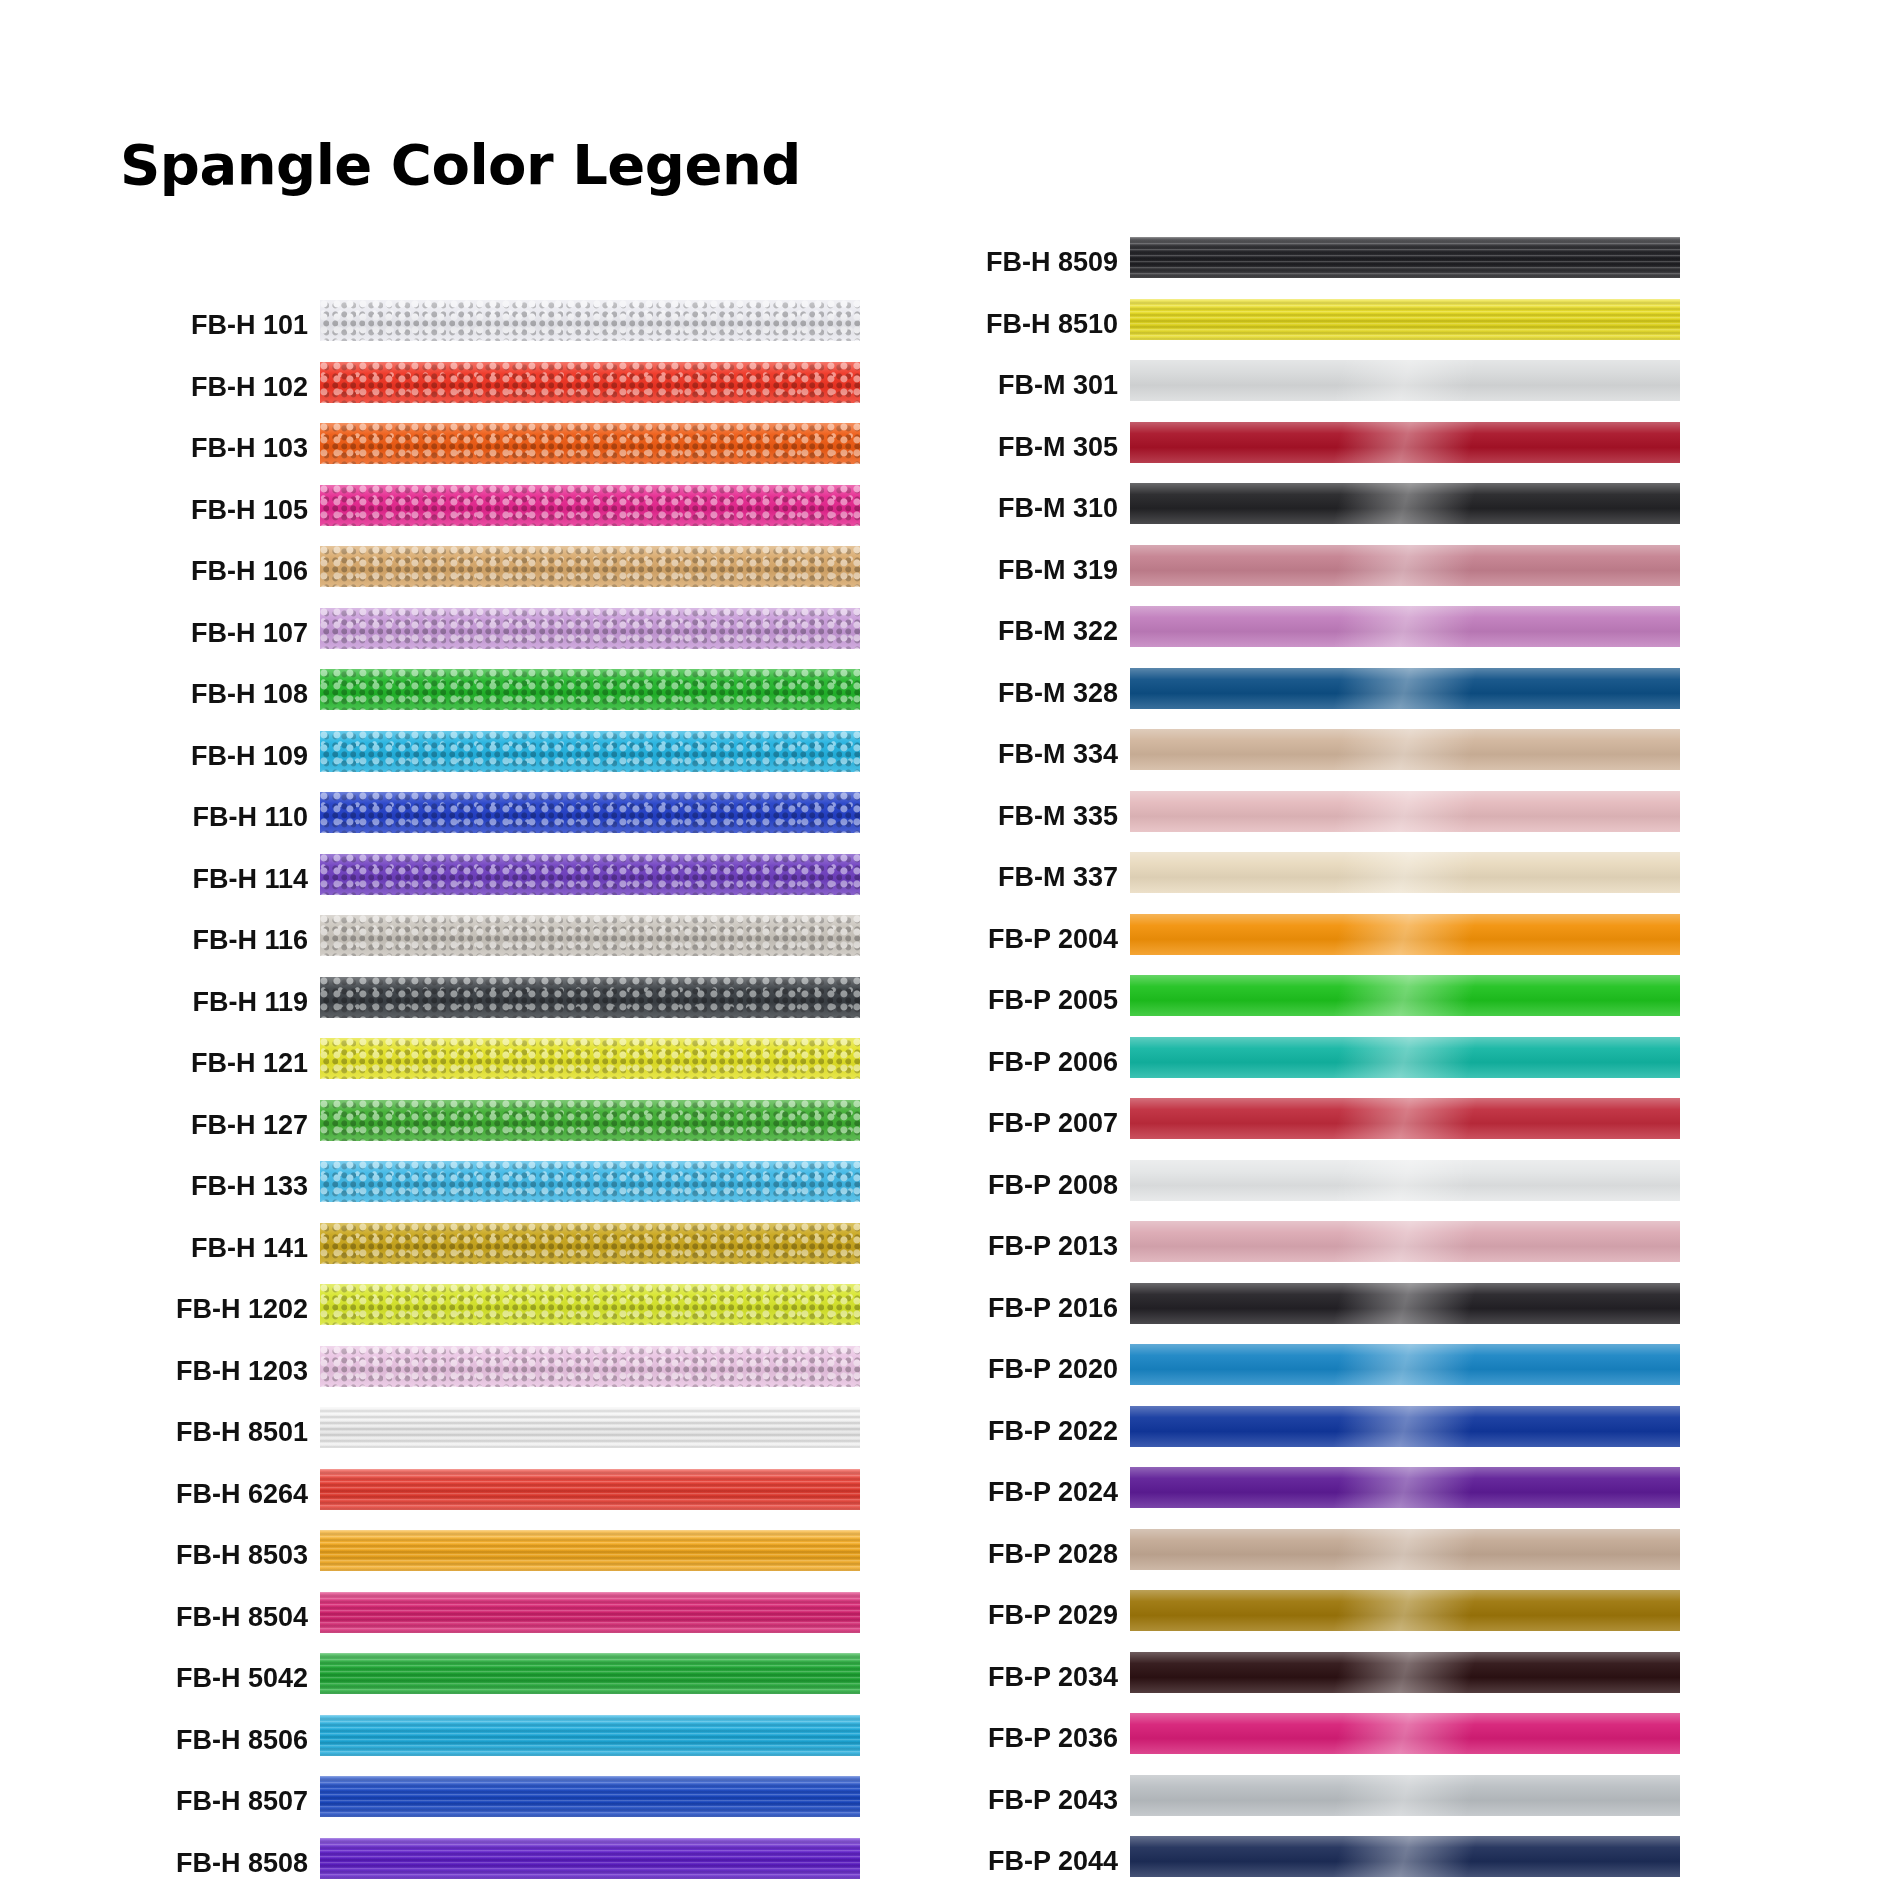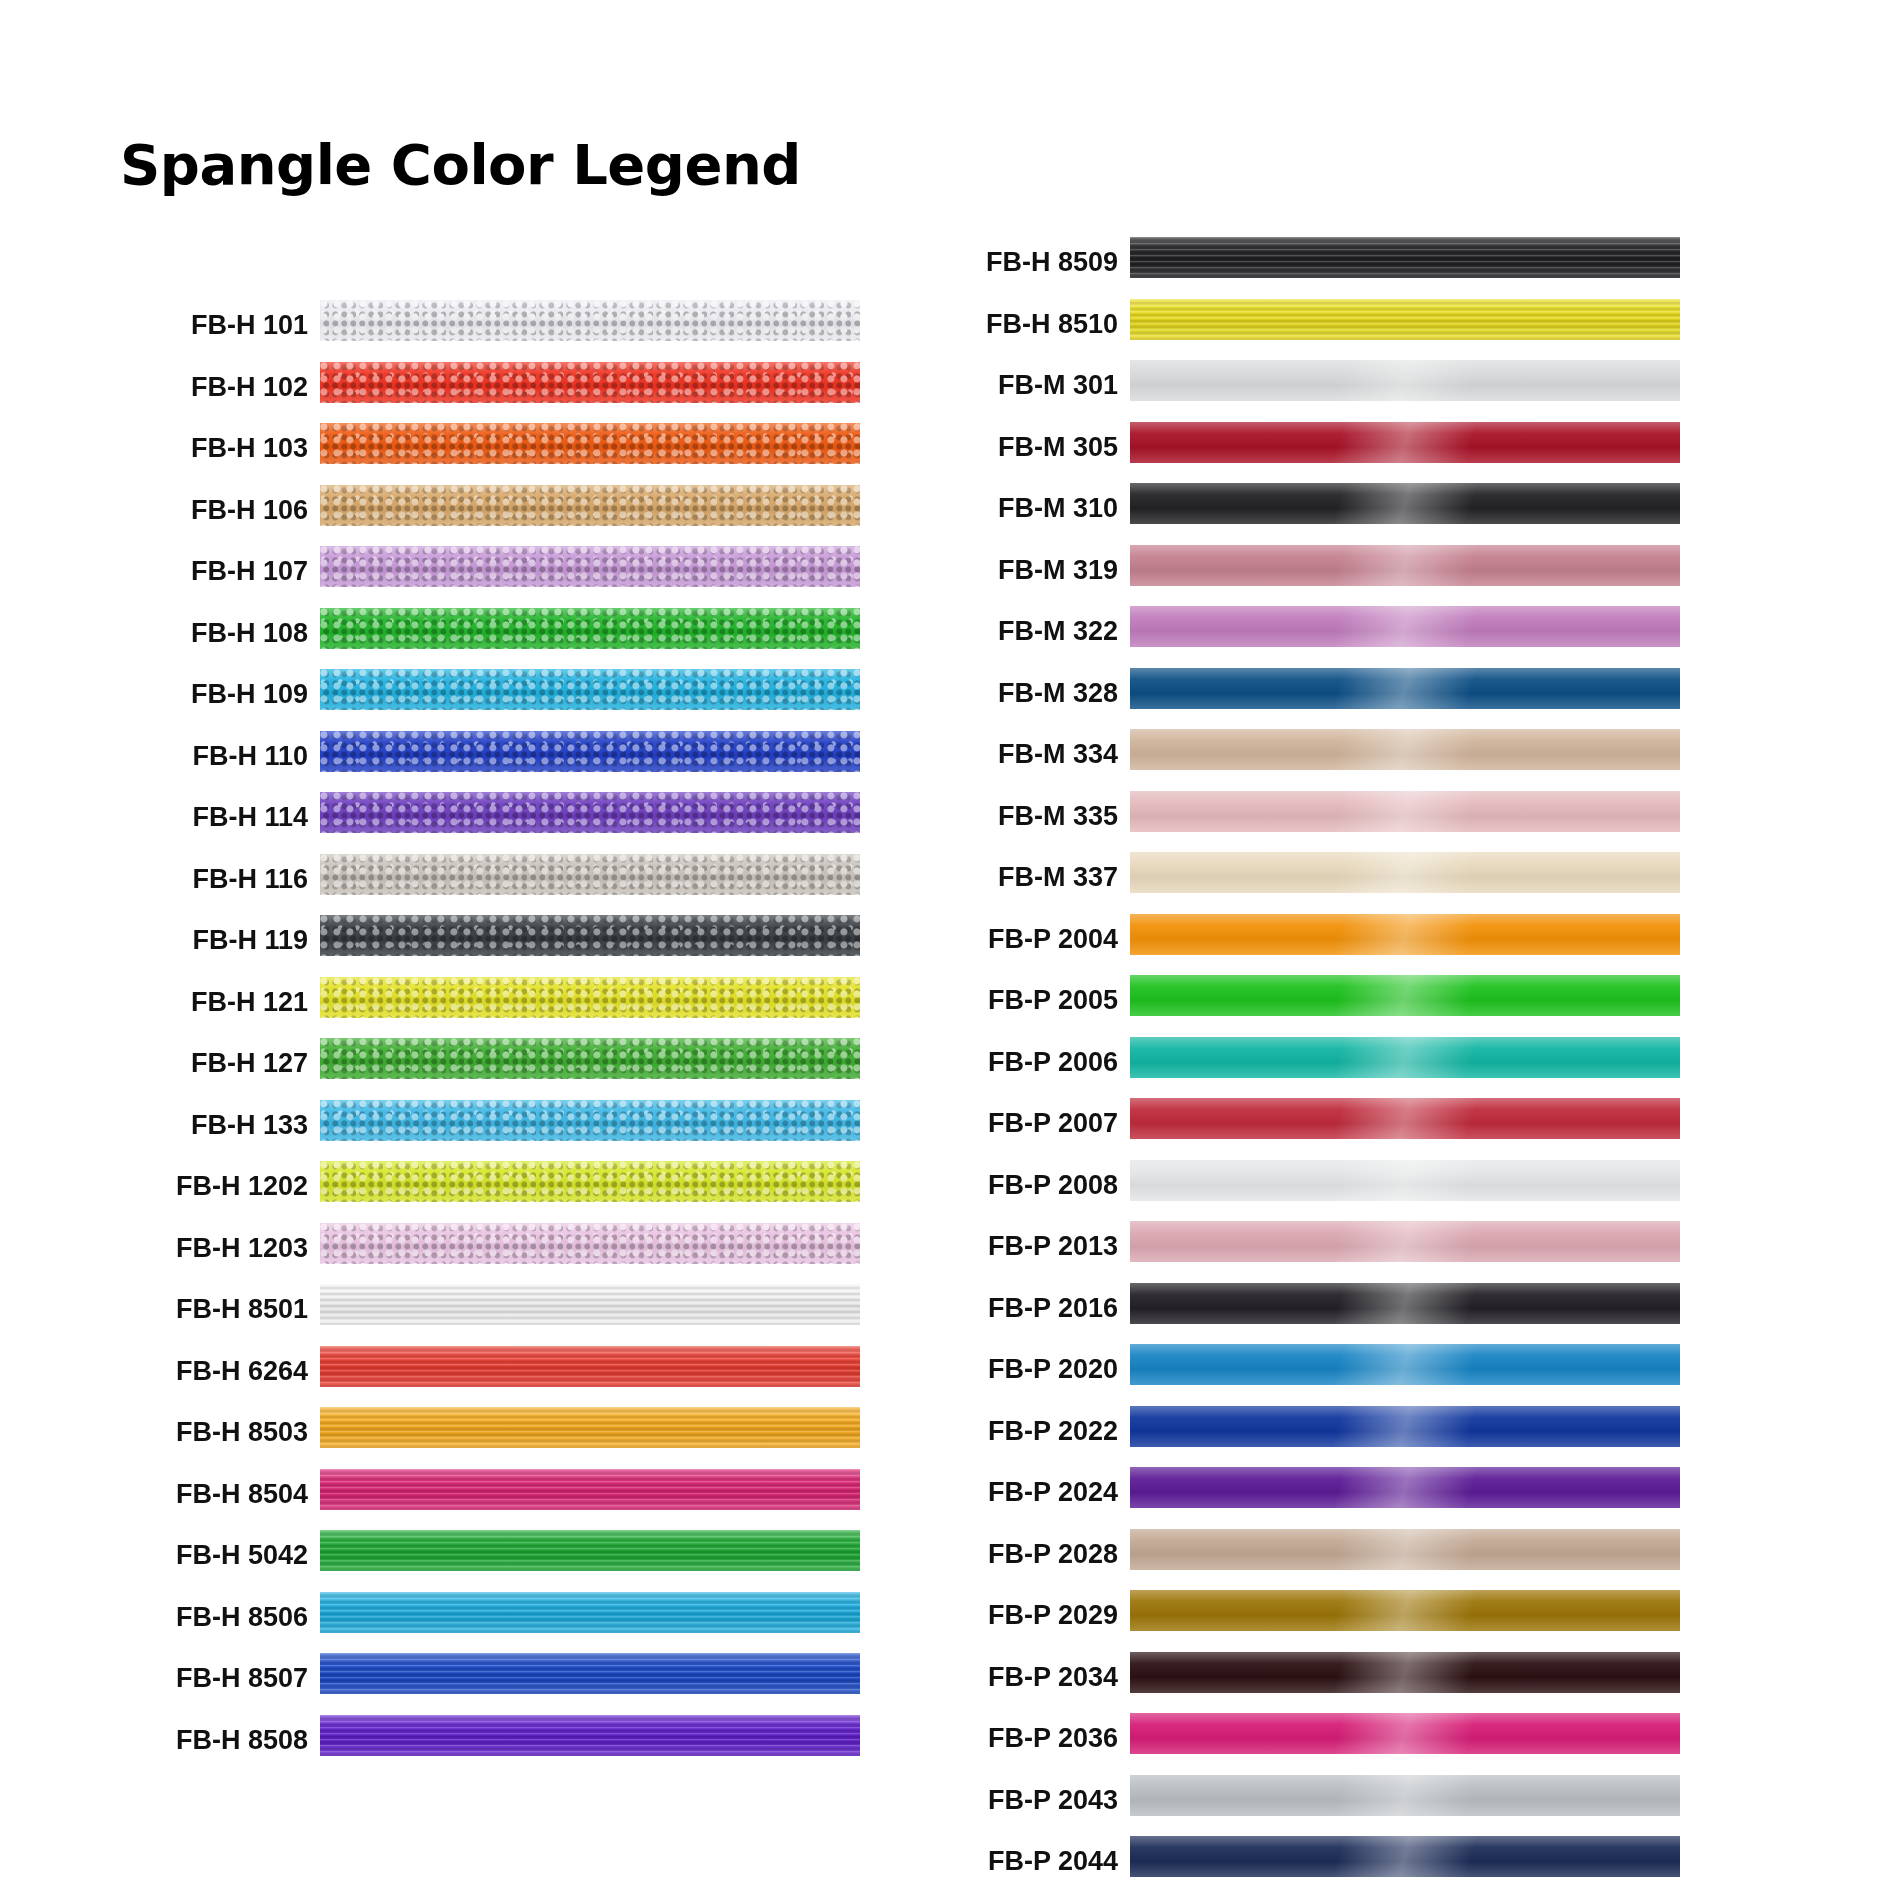--- a/index.html
+++ b/index.html
@@ -132,20 +132,27 @@
           </div>
         </div>
         <div class="row">
           <div class="label">FB-H 103</div>
           <div class="swatch" style="background: rgb(238, 90, 18);">
             <div class="glitter" style="background-image: radial-gradient(circle at 30% 30%, rgb(247, 181, 148) 0px, rgb(247, 181, 148) 3px, rgba(0, 0, 0, 0) 4px), radial-gradient(circle at 70% 60%, rgb(167, 63, 13) 0px, rgb(167, 63, 13) 2.5px, rgba(0, 0, 0, 0) 3.5px), radial-gradient(circle at 20% 75%, rgb(247, 181, 148) 0px, rgb(247, 181, 148) 2px, rgba(0, 0, 0, 0) 3px);"></div>
             <div class="gloss"></div>
           </div>
         </div>
         <div class="row">
+          <div class="label">FB-H 105</div>
+          <div class="swatch" style="background: rgb(229, 38, 142);">
+            <div class="glitter" style="background-image: radial-gradient(circle at 30% 30%, rgb(243, 157, 204) 0px, rgb(243, 157, 204) 3px, rgba(0, 0, 0, 0) 4px), radial-gradient(circle at 70% 60%, rgb(160, 27, 99) 0px, rgb(160, 27, 99) 2.5px, rgba(0, 0, 0, 0) 3.5px), radial-gradient(circle at 20% 75%, rgb(243, 157, 204) 0px, rgb(243, 157, 204) 2px, rgba(0, 0, 0, 0) 3px);"></div>
+            <div class="gloss"></div>
+          </div>
+        </div>
+        <div class="row">
           <div class="label">FB-H 106</div>
           <div class="swatch" style="background: rgb(216, 168, 106);">
             <div class="glitter" style="background-image: radial-gradient(circle at 30% 30%, rgb(237, 216, 188) 0px, rgb(237, 216, 188) 3px, rgba(0, 0, 0, 0) 4px), radial-gradient(circle at 70% 60%, rgb(151, 118, 74) 0px, rgb(151, 118, 74) 2.5px, rgba(0, 0, 0, 0) 3.5px), radial-gradient(circle at 20% 75%, rgb(237, 216, 188) 0px, rgb(237, 216, 188) 2px, rgba(0, 0, 0, 0) 3px);"></div>
             <div class="gloss"></div>
           </div>
         </div>
         <div class="row">
           <div class="label">FB-H 107</div>
           <div class="swatch" style="background: rgb(199, 154, 216);">
             <div class="glitter" style="background-image: radial-gradient(circle at 30% 30%, rgb(230, 210, 237) 0px, rgb(230, 210, 237) 3px, rgba(0, 0, 0, 0) 4px), radial-gradient(circle at 70% 60%, rgb(139, 108, 151) 0px, rgb(139, 108, 151) 2.5px, rgba(0, 0, 0, 0) 3.5px), radial-gradient(circle at 20% 75%, rgb(230, 210, 237) 0px, rgb(230, 210, 237) 2px, rgba(0, 0, 0, 0) 3px);"></div>
@@ -209,20 +216,27 @@
           </div>
         </div>
         <div class="row">
           <div class="label">FB-H 133</div>
           <div class="swatch" style="background: rgb(63, 184, 230);">
             <div class="glitter" style="background-image: radial-gradient(circle at 30% 30%, rgb(169, 223, 244) 0px, rgb(169, 223, 244) 3px, rgba(0, 0, 0, 0) 4px), radial-gradient(circle at 70% 60%, rgb(44, 129, 161) 0px, rgb(44, 129, 161) 2.5px, rgba(0, 0, 0, 0) 3.5px), radial-gradient(circle at 20% 75%, rgb(169, 223, 244) 0px, rgb(169, 223, 244) 2px, rgba(0, 0, 0, 0) 3px);"></div>
             <div class="gloss"></div>
           </div>
         </div>
         <div class="row">
+          <div class="label">FB-H 141</div>
+          <div class="swatch" style="background: rgb(201, 166, 27);">
+            <div class="glitter" style="background-image: radial-gradient(circle at 30% 30%, rgb(231, 215, 152) 0px, rgb(231, 215, 152) 3px, rgba(0, 0, 0, 0) 4px), radial-gradient(circle at 70% 60%, rgb(141, 116, 19) 0px, rgb(141, 116, 19) 2.5px, rgba(0, 0, 0, 0) 3.5px), radial-gradient(circle at 20% 75%, rgb(231, 215, 152) 0px, rgb(231, 215, 152) 2px, rgba(0, 0, 0, 0) 3px);"></div>
+            <div class="gloss"></div>
+          </div>
+        </div>
+        <div class="row">
           <div class="label">FB-H 1202</div>
           <div class="swatch" style="background: rgb(215, 229, 42);">
             <div class="glitter" style="background-image: radial-gradient(circle at 30% 30%, rgb(237, 243, 159) 0px, rgb(237, 243, 159) 3px, rgba(0, 0, 0, 0) 4px), radial-gradient(circle at 70% 60%, rgb(151, 160, 29) 0px, rgb(151, 160, 29) 2.5px, rgba(0, 0, 0, 0) 3.5px), radial-gradient(circle at 20% 75%, rgb(237, 243, 159) 0px, rgb(237, 243, 159) 2px, rgba(0, 0, 0, 0) 3px);"></div>
             <div class="gloss"></div>
           </div>
         </div>
         <div class="row">
           <div class="label">FB-H 1203</div>
           <div class="swatch" style="background: rgb(233, 195, 226);">
             <div class="glitter" style="background-image: radial-gradient(circle at 30% 30%, rgb(245, 228, 242) 0px, rgb(245, 228, 242) 3px, rgba(0, 0, 0, 0) 4px), radial-gradient(circle at 70% 60%, rgb(163, 137, 158) 0px, rgb(163, 137, 158) 2.5px, rgba(0, 0, 0, 0) 3.5px), radial-gradient(circle at 20% 75%, rgb(245, 228, 242) 0px, rgb(245, 228, 242) 2px, rgba(0, 0, 0, 0) 3px);"></div>

